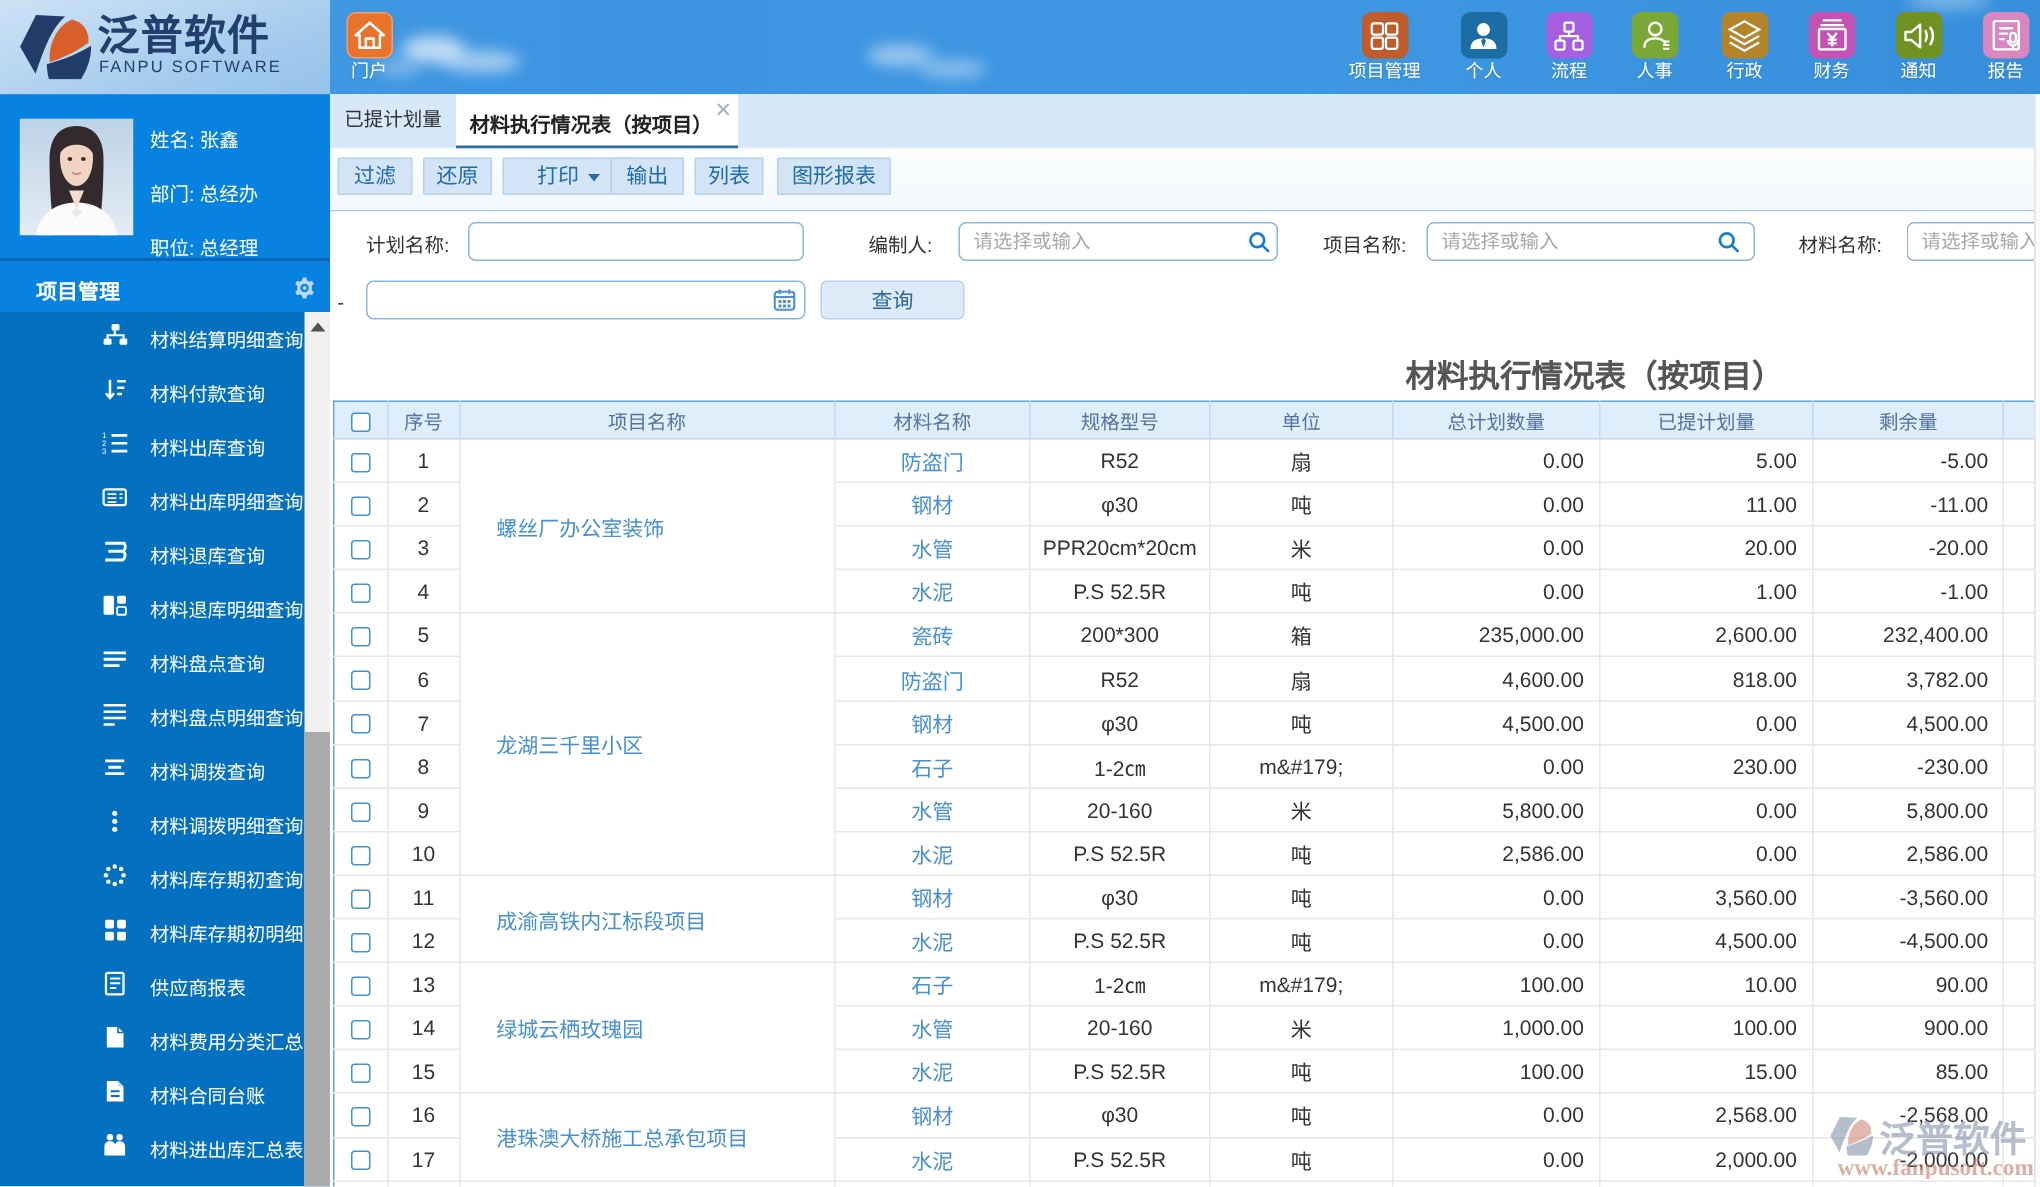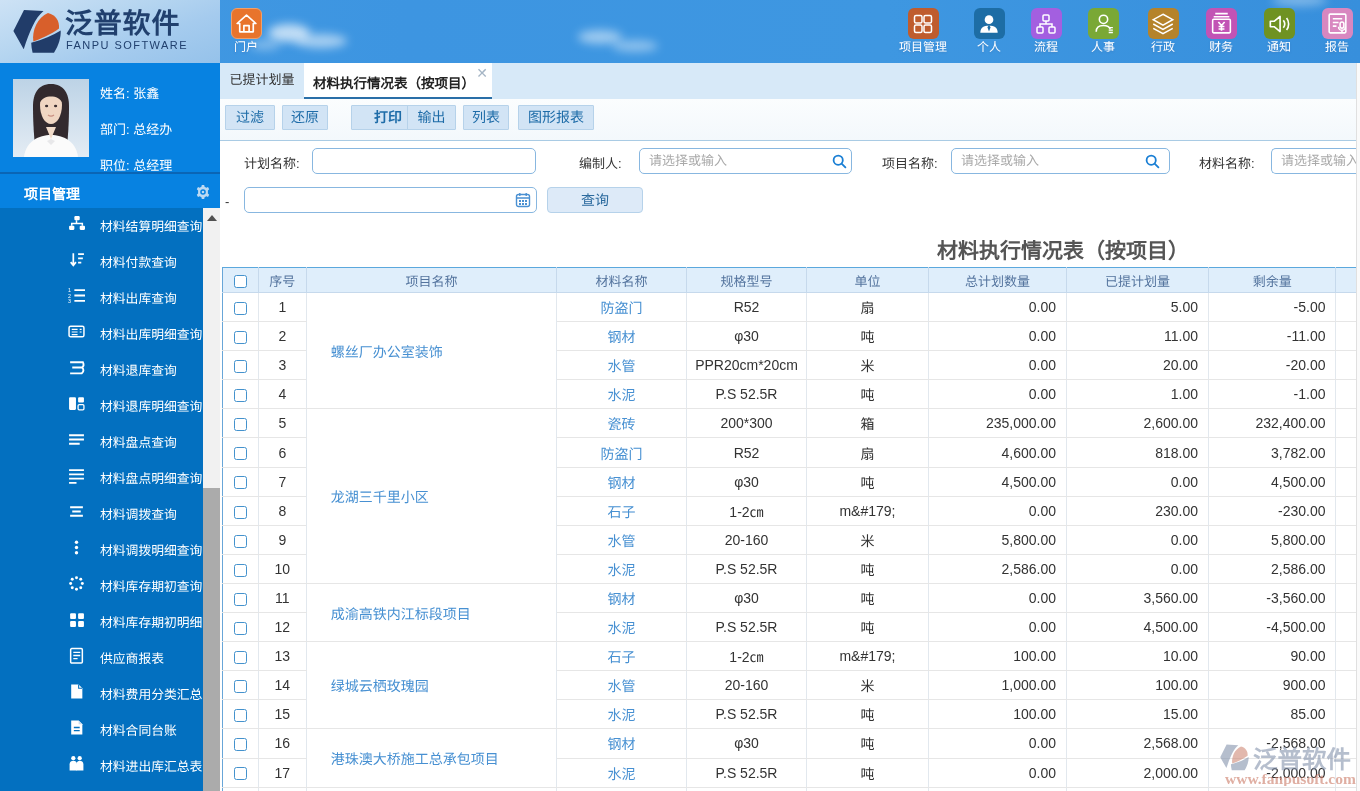--- a/index.html
+++ b/index.html
@@ -393,21 +393,21 @@
   <div id="tabbar">
     <div id="tab1">已提计划量</div>
     <div id="tab2">
           <span class="tt">材料执行情况表（按项目）</span>
           <span class="x">✕</span>
         </div>
   </div>
   <div id="toolbar">
     <div class="tbtn" style="left:5px;width:50px;">过滤</div>
     <div class="tbtn" style="left:62px;width:46px;">还原</div>
-    <div class="tbtn" style="left:131px;width:88px;font-weight:bold;">打印 <span style="display:inline-block;width:0;height:0;border-left:4.5px solid transparent;border-right:4.5px solid transparent;border-top:5.5px solid #2e6da4;vertical-align:middle;margin-left:2px;"></span></div>
+    <div class="tbtn" style="left:115px;width:88px;">打印 <span style="display:inline-block;width:0;height:0;border-left:4.5px solid transparent;border-right:4.5px solid transparent;border-top:5.5px solid #2e6da4;vertical-align:middle;margin-left:2px;"></span></div>
     <div class="tbtn" style="left:187px;width:49px;">输出</div>
     <div class="tbtn" style="left:243px;width:46px;">列表</div>
     <div class="tbtn" style="left:298px;width:76px;">图形报表</div>
   </div>
   <div id="filter">
     <div class="flabel" style="left:24px;top:12px;">计划名称:</div>
     <div class="finput" style="left:92px;top:7px;width:224px;"></div>
     <div class="flabel" style="left:359px;top:12px;">编制人:</div>
     <div class="finput" style="left:419px;top:7px;width:213px;">请选择或输入</div>
     <svg style="position:absolute;left:612px;top:13px" width="15" height="15" viewBox="0 0 15 15">

